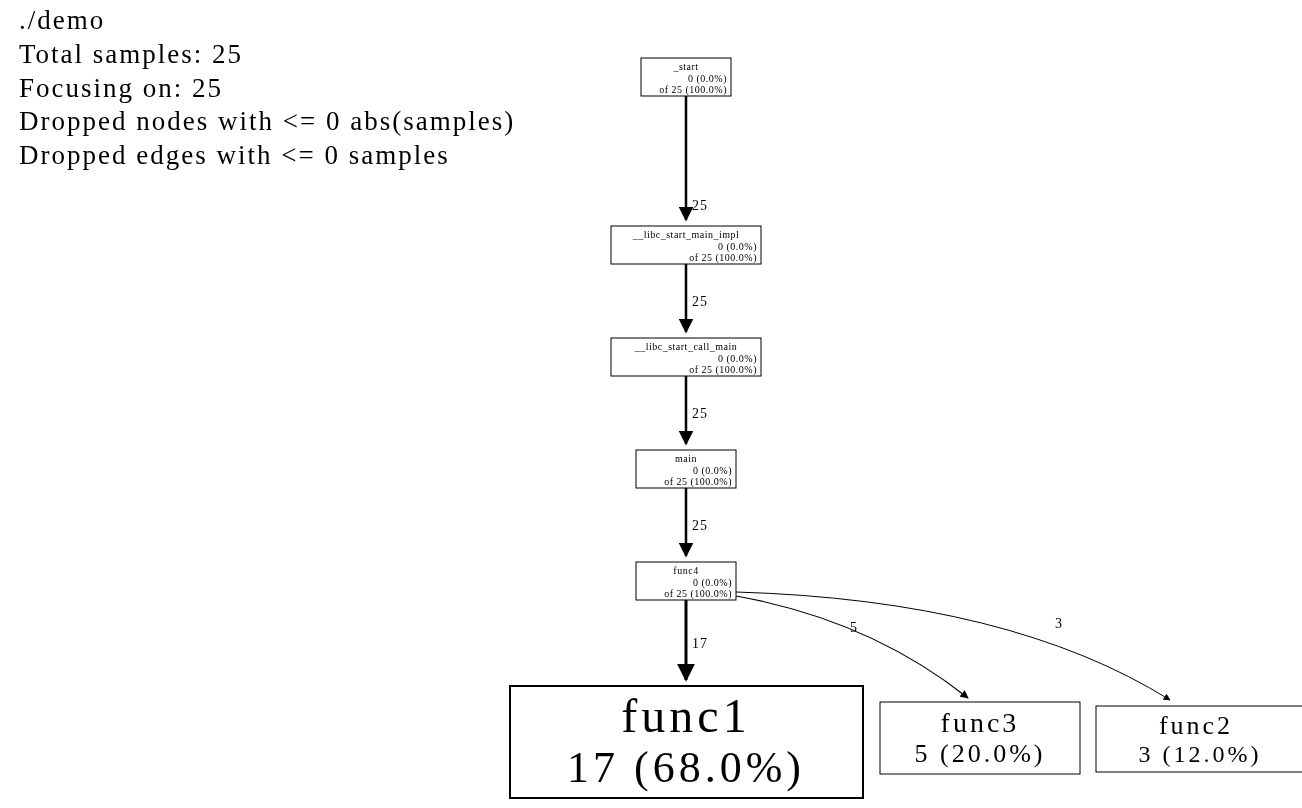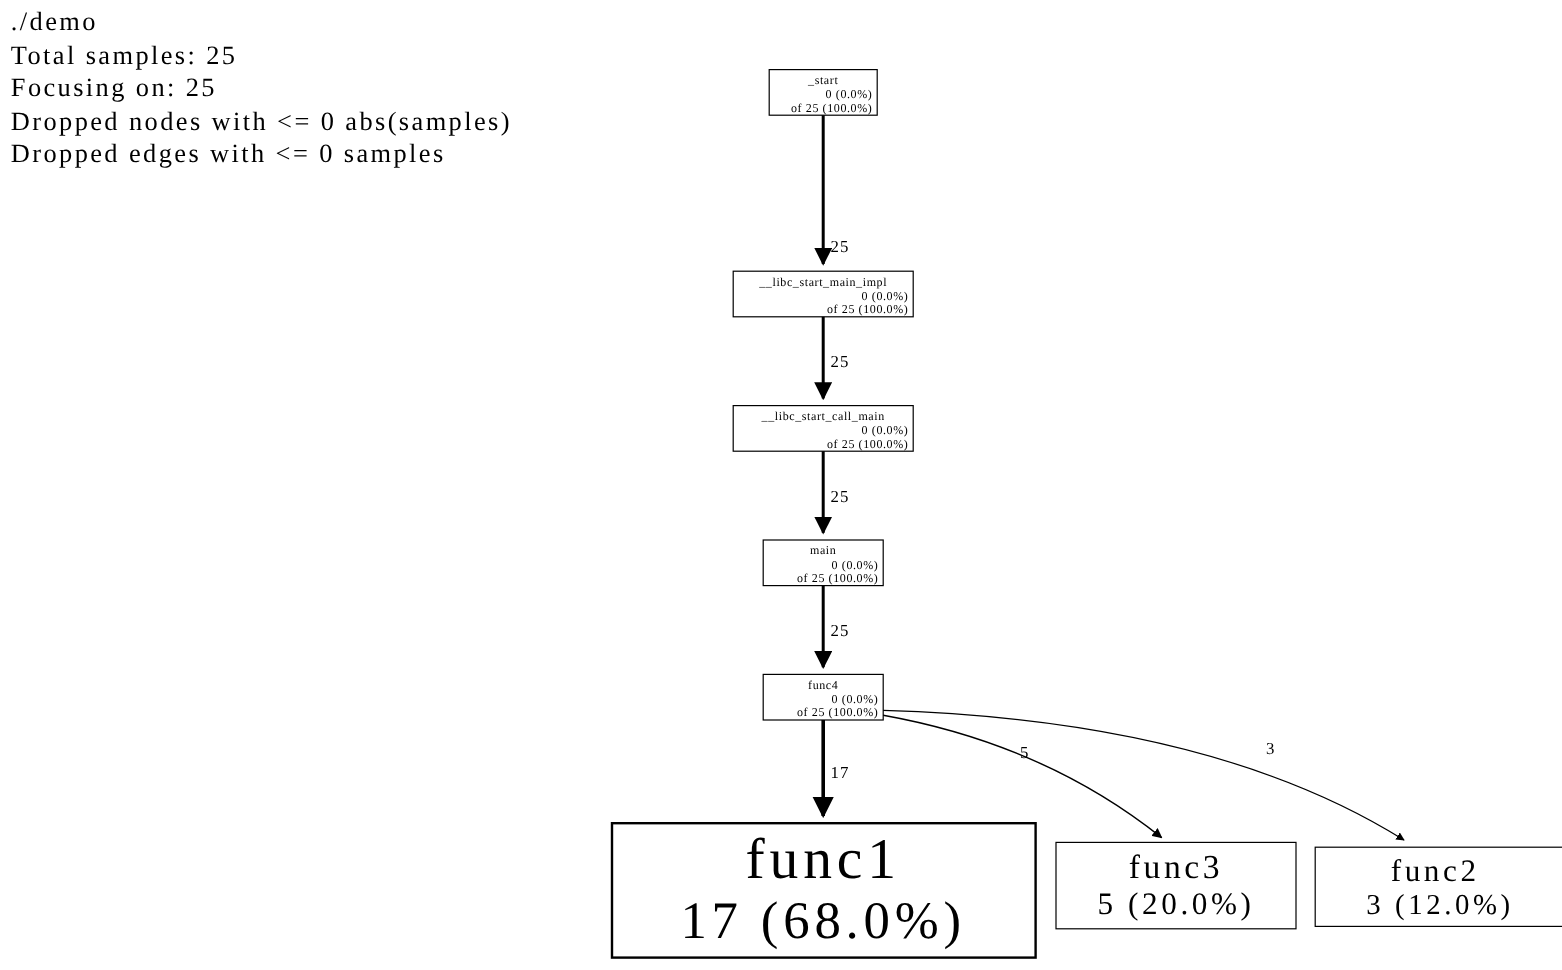--- a/index.html
+++ b/index.html
@@ -8,22 +8,22 @@
     width: 1302px;
     height: 808px;
     background: #fff;
     font-family: "Times New Roman", Times, serif;
     color: #000;
     overflow: hidden;
   }
   .header {
     position: absolute;
     top: 4px;
-    left: 9px;
-    font-size: 22px;
+    left: 19px;
+    font-size: 27px;
     line-height: 1.25;
     letter-spacing: 2px;
     white-space: pre;
   }
   svg { position: absolute; top: 0; left: 0; }
   .node-box { fill: #fff; stroke: #000; stroke-width: 1; }
   .node-box-thick { fill: #fff; stroke: #000; stroke-width: 2; }
   .tiny { font-family: "Times New Roman", serif; font-size: 10px; letter-spacing: 0.5px; }
   .tiny-center { text-anchor: middle; }
   .tiny-right { text-anchor: end; }

